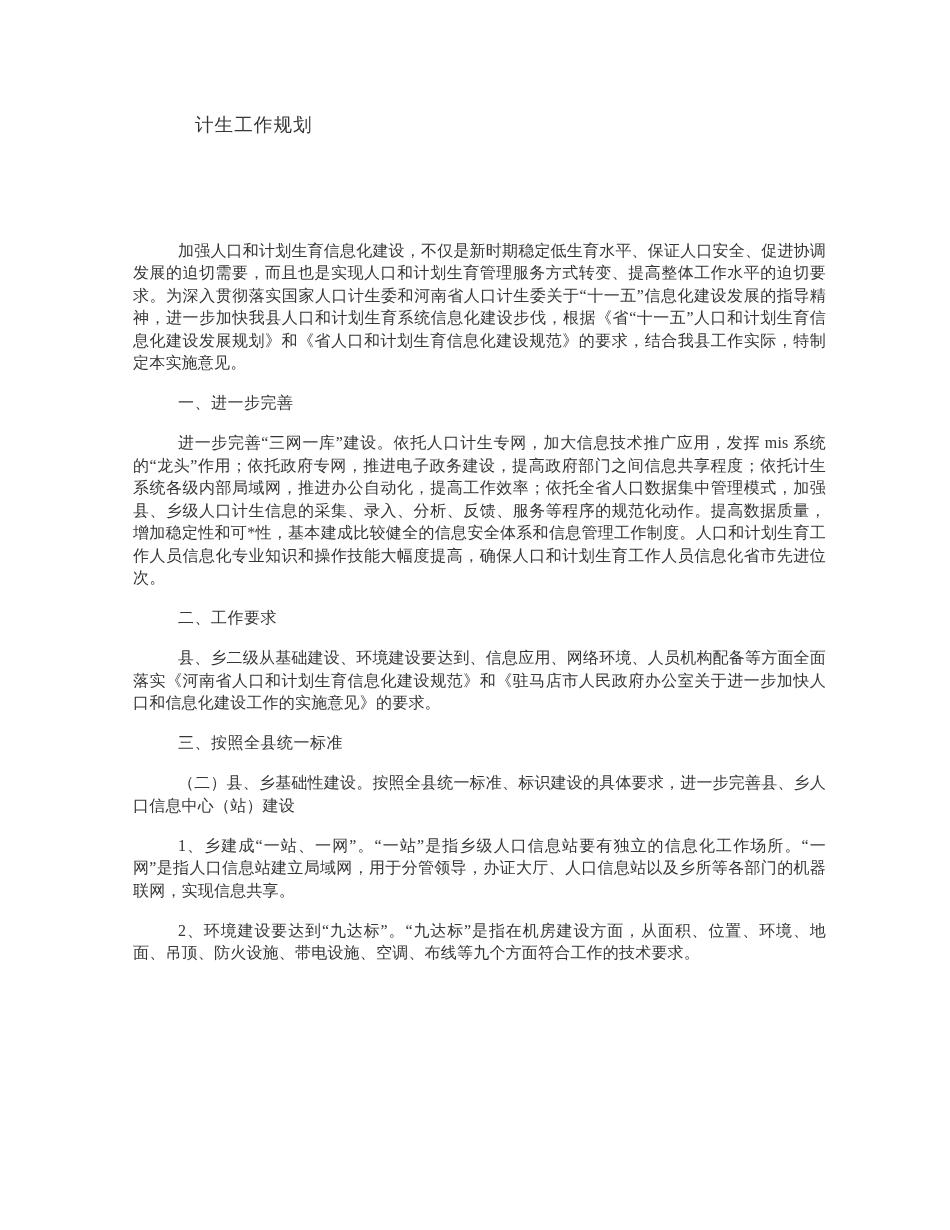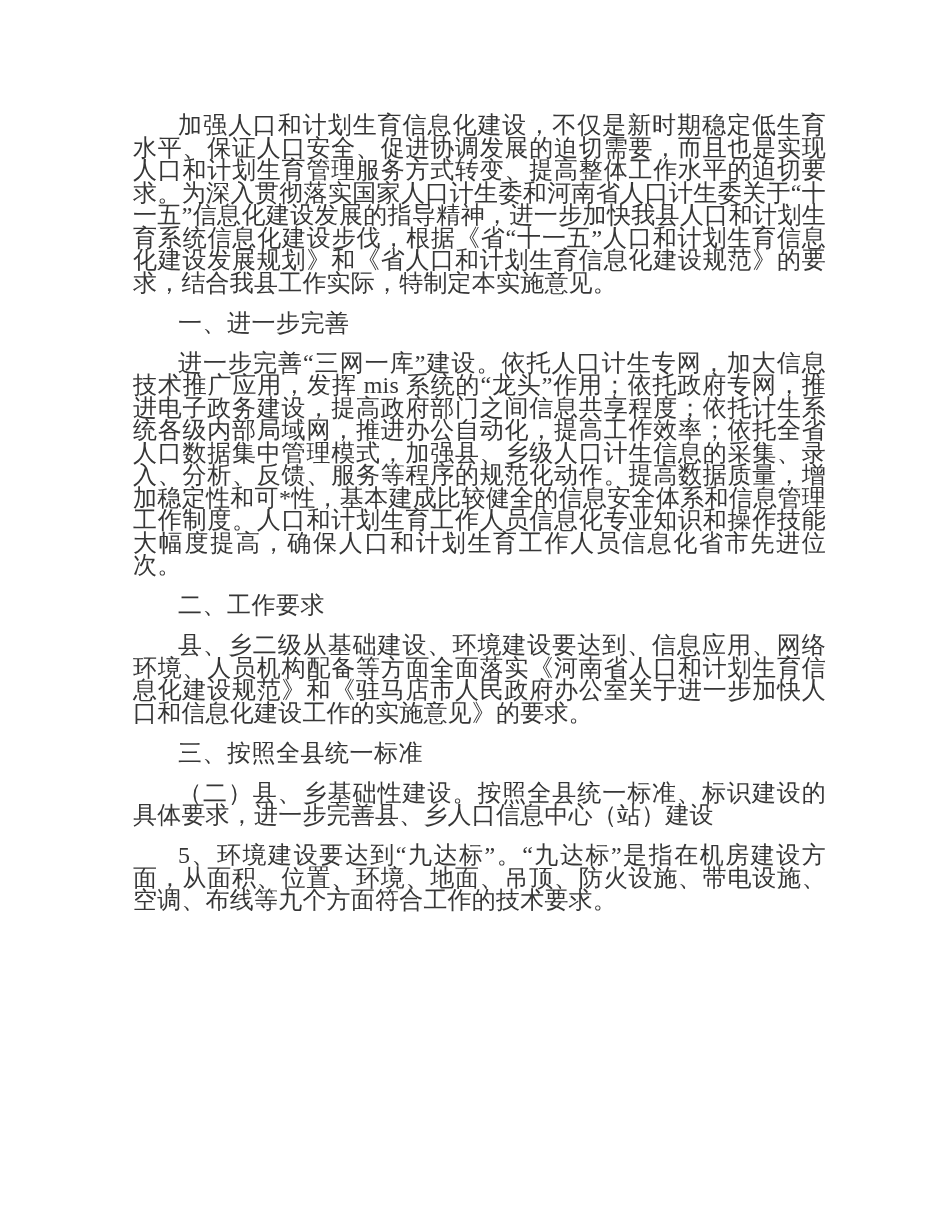--- a/index.html
+++ b/index.html
@@ -20,38 +20,40 @@
   }
   .doc-title {
     font-size: 18.6px;
     font-weight: normal;
     line-height: 22.5px;
     margin: 0 0 103px 62px;
     letter-spacing: 1px;
   }
   .doc-body p {
     margin: 0 0 17.5px 0;
-    font-size: 24px;
+    font-size: 16px;
     line-height: 22.5px;
     text-indent: 45px;
     text-align: justify;
     letter-spacing: 0.2px;
     word-break: break-all;
   }
   .doc-body p.heading {
     letter-spacing: 0.5px;
   }
 </style>
 </head>
 <body>
 
 <div class="page">
+  <h1 class="doc-title">计生工作规划</h1>
   <div class="doc-body">
       <p class="body-paragraph">加强人口和计划生育信息化建设，不仅是新时期稳定低生育水平、保证人口安全、促进协调发展的迫切需要，而且也是实现人口和计划生育管理服务方式转变、提高整体工作水平的迫切要求。为深入贯彻落实国家人口计生委和河南省人口计生委关于“十一五”信息化建设发展的指导精神，进一步加快我县人口和计划生育系统信息化建设步伐，根据《省“十一五”人口和计划生育信息化建设发展规划》和《省人口和计划生育信息化建设规范》的要求，结合我县工作实际，特制定本实施意见。</p>
       <p class="heading">一、进一步完善</p>
       <p class="body-paragraph">进一步完善“三网一库”建设。依托人口计生专网，加大信息技术推广应用，发挥 mis 系统的“龙头”作用；依托政府专网，推进电子政务建设，提高政府部门之间信息共享程度；依托计生系统各级内部局域网，推进办公自动化，提高工作效率；依托全省人口数据集中管理模式，加强县、乡级人口计生信息的采集、录入、分析、反馈、服务等程序的规范化动作。提高数据质量，增加稳定性和可*性，基本建成比较健全的信息安全体系和信息管理工作制度。人口和计划生育工作人员信息化专业知识和操作技能大幅度提高，确保人口和计划生育工作人员信息化省市先进位次。</p>
       <p class="heading">二、工作要求</p>
       <p class="body-paragraph">县、乡二级从基础建设、环境建设要达到、信息应用、网络环境、人员机构配备等方面全面落实《河南省人口和计划生育信息化建设规范》和《驻马店市人民政府办公室关于进一步加快人口和信息化建设工作的实施意见》的要求。</p>
       <p class="heading">三、按照全县统一标准</p>
       <p class="body-paragraph">（二）县、乡基础性建设。按照全县统一标准、标识建设的具体要求，进一步完善县、乡人口信息中心（站）建设</p>
-      <p class="body-paragraph">5、环境建设要达到“九达标”。“九达标”是指在机房建设方面，从面积、位置、环境、地面、吊顶、防火设施、带电设施、空调、布线等九个方面符合工作的技术要求。</p>
+      <p class="body-paragraph">1、乡建成“一站、一网”。“一站”是指乡级人口信息站要有独立的信息化工作场所。“一网”是指人口信息站建立局域网，用于分管领导，办证大厅、人口信息站以及乡所等各部门的机器联网，实现信息共享。</p>
+      <p class="body-paragraph">2、环境建设要达到“九达标”。“九达标”是指在机房建设方面，从面积、位置、环境、地面、吊顶、防火设施、带电设施、空调、布线等九个方面符合工作的技术要求。</p>
     </div>
 </div>
 
 </body></html>

